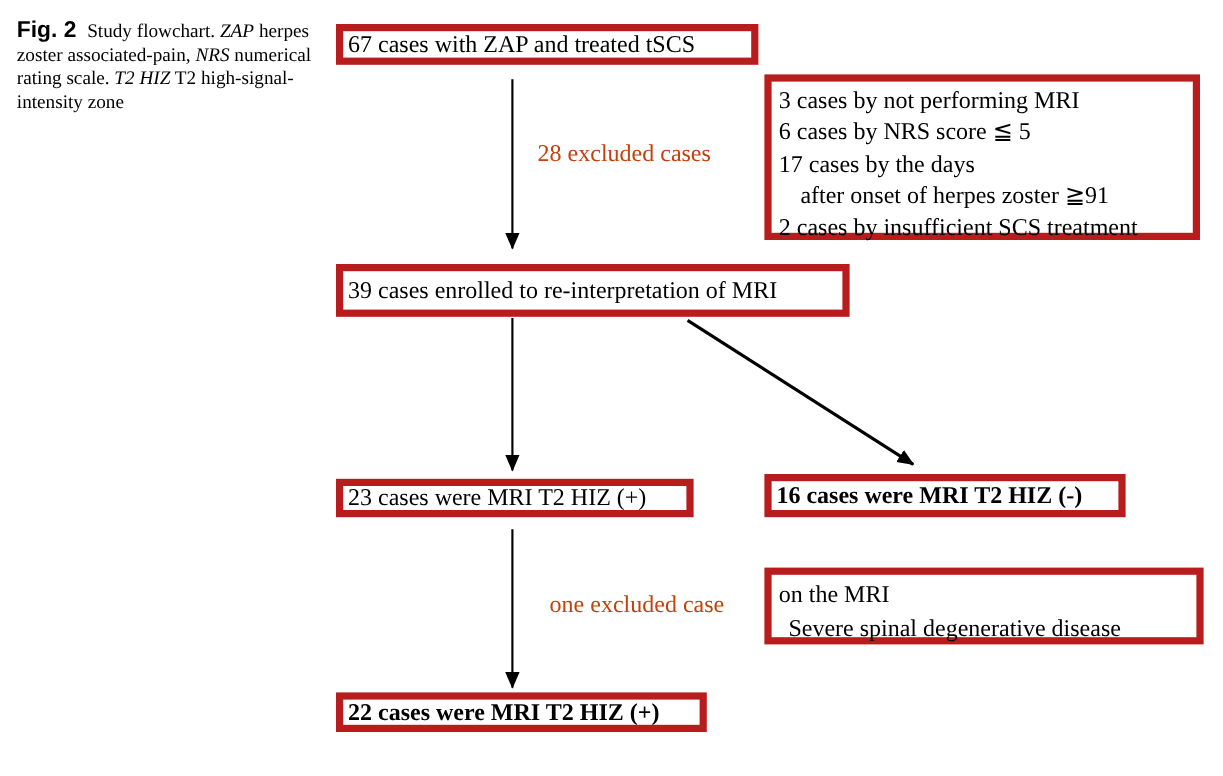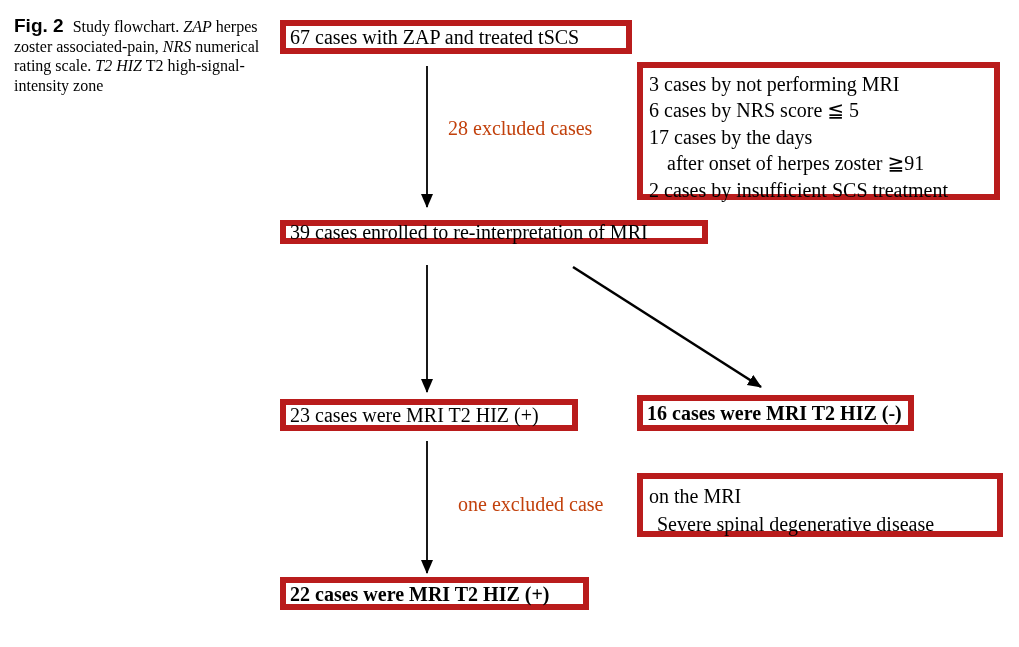--- a/index.html
+++ b/index.html
@@ -55,23 +55,23 @@
   .fbox.multiline {
     display: block;
     white-space: normal;
     padding: 3px 6px;
   }
   .fbox.bold {
     font-weight: bold;
   }
   .box-top      { left: 280px; top: 20px;  width: 352px; height: 34px; }
   .box-excl     { left: 637px; top: 62px;  width: 363px; height: 138px; }
-  .box-enrolled { left: 280px; top: 220px; width: 428px; height: 24px; }
+  .box-enrolled { left: 280px; top: 220px; width: 428px; height: 44px; }
   .box-hiz-pos  { left: 280px; top: 399px; width: 298px; height: 32px; }
-  .box-hiz-neg  { left: 637px; top: 395px; width: 277px; height: 36px; }
+  .box-hiz-neg  { left: 637px; top: 395px; width: 301px; height: 36px; }
   .box-severe   { left: 637px; top: 473px; width: 366px; height: 64px; }
   .box-final    { left: 280px; top: 577px; width: 309px; height: 33px; }
   .box-excl .xline {
     line-height: 26.4px;
   }
   .box-excl .xline.indented {
     padding-left: 18px;
   }
   .box-severe .sline {
     line-height: 28px;

